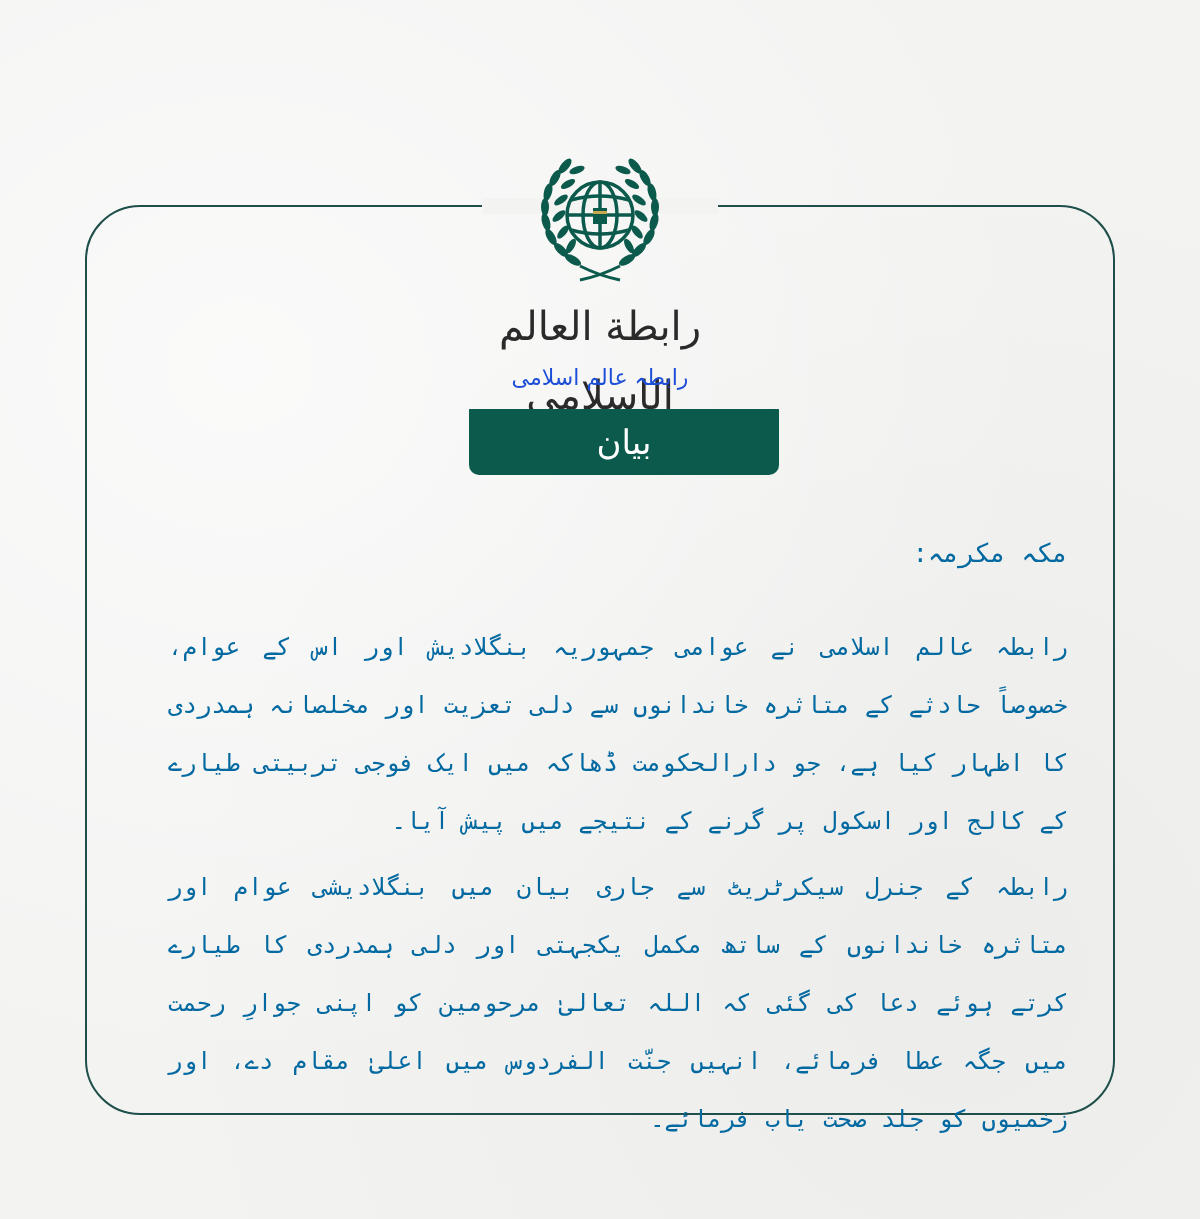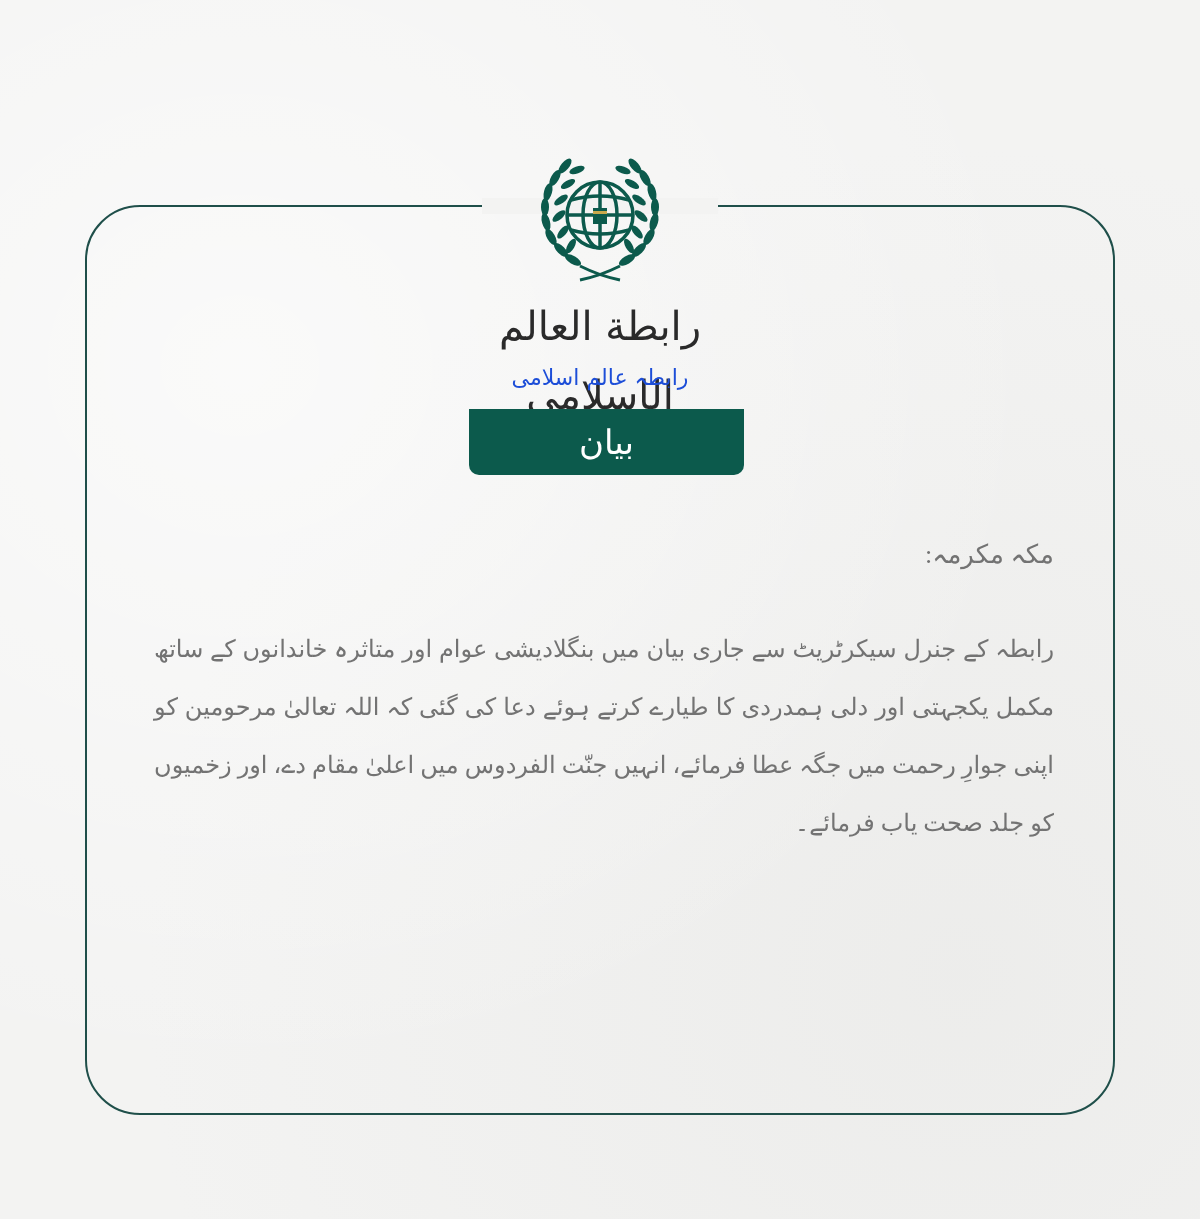--- a/index.html
+++ b/index.html
@@ -28,31 +28,31 @@
       position:absolute; left:450px; top:292px; width:300px; text-align:center;
       font-family:"DejaVu Serif", serif; font-size:40px; color:#2a2a2a;
       direction:rtl; letter-spacing:-1px; line-height:69px;
     }
     .urdu-subtitle {
       position:absolute; left:450px; top:360px; width:300px; text-align:center;
       font-family:"DejaVu Sans", sans-serif; font-size:22px; color:#1d4ed8;
       direction:rtl; line-height:36px; letter-spacing:4px;
     }
     .badge {
-      position:absolute; left:469px; top:409px; width:275px; height:66px;
+      position:absolute; left:469px; top:409px; width:310px; height:66px;
       background:#0c5a4c; border-radius:0 0 10px 10px;
       display:flex; align-items:center; justify-content:center;
       color:#ffffff; font-size:34px; font-family:"DejaVu Serif", serif;
       direction:rtl;
     }
     .content {
-      position:absolute; left:154px; top:530px; width:900px;
+      position:absolute; left:168px; top:530px; width:900px;
       direction:rtl; text-align:justify;
-      font-family:Liberation Serif, serif; font-size:24px; line-height:58px;
-      color:#737373;
+      font-family:Liberation Mono, monospace; font-size:24px; line-height:58px;
+      color:#0369a1;
     }
     .dateline { font-size:26px; margin:0 0 40px 0; line-height:50px; }
     .para { margin:0 0 8px 0; text-align-last:right; }
   </style>
 </head>
 <body>
 
 <div class="frame"></div>
 <div class="frame-gap"></div>
 
@@ -114,14 +114,15 @@
 
 <div class="arabic-title">رابطة العالم الإسلامي</div>
 <div class="urdu-subtitle">رابطہ عالم اسلامی</div>
 
 <div class="badge">
   <span>بیان</span>
 </div>
 
 <div class="content">
   <div class="dateline">مکہ مکرمہ:</div>
+  <p class="para">رابطہ عالم اسلامی نے عوامی جمہوریہ بنگلادیش اور اس کے عوام، خصوصاً حادثے کے متاثرہ خاندانوں سے دلی تعزیت اور مخلصانہ ہمدردی کا اظہار کیا ہے، جو دارالحکومت ڈھاکہ میں ایک فوجی تربیتی طیارے کے کالج اور اسکول پر گرنے کے نتیجے میں پیش آیا۔</p>
   <p class="para">رابطہ کے جنرل سیکرٹریٹ سے جاری بیان میں بنگلادیشی عوام اور متاثرہ خاندانوں کے ساتھ مکمل یکجہتی اور دلی ہمدردی کا طیارے کرتے ہوئے دعا کی گئی کہ اللہ تعالیٰ مرحومین کو اپنی جوارِ رحمت میں جگہ عطا فرمائے، انہیں جنّت الفردوس میں اعلیٰ مقام دے، اور زخمیوں کو جلد صحت یاب فرمائے۔</p>
 </div>
 
 </body></html>

